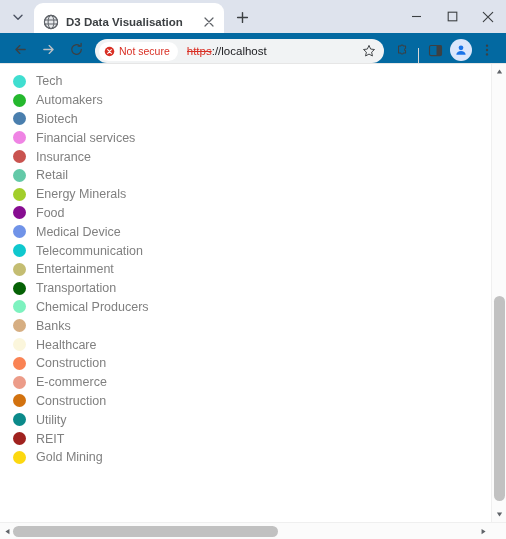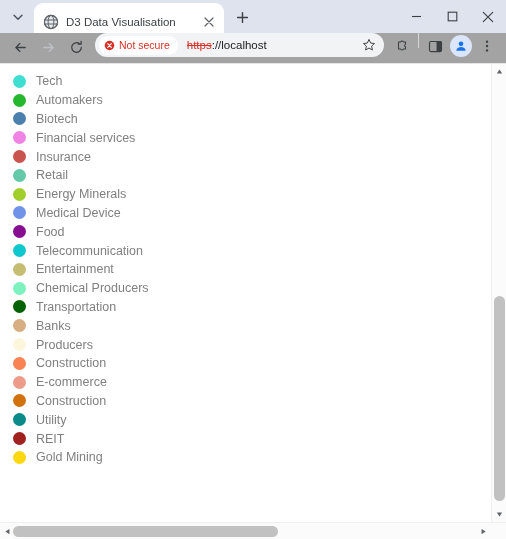--- a/index.html
+++ b/index.html
@@ -18,21 +18,21 @@
     padding-left: 2px;
   }
   .tab-search {
     width: 28px; height: 28px; margin: 0 2px 2px 2px;
     border-radius: 50%; display: flex; align-items: center; justify-content: center;
     flex: 0 0 auto;
   }
   .tab {
     height: 30px; width: 190px; background: #ffffff;
     border-radius: 9px 9px 0 0; display: flex; align-items: center;
-    padding: 8px 6px 0 9px; gap: 7px; position: relative; flex: 0 0 auto;
+    padding: 8px 6px 0 9px; gap: 7px; position: relative; flex: 0 0 auto; font-weight: bold;
   }
   .tab-favicon { width: 16px; height: 16px; flex: 0 0 auto; }
   .tab-title {
     font-size: 11.5px; color: #3c4043; white-space: nowrap;
     overflow: hidden; text-overflow: ellipsis; flex: 1 1 auto;
   }
   .tab-close {
     width: 18px; height: 18px; border-radius: 50%; flex: 0 0 auto;
     display: flex; align-items: center; justify-content: center;
   }
@@ -44,22 +44,22 @@
     position: absolute; right: 0; top: 0; height: 33px;
     display: flex; align-items: center;
   }
   .win-btn {
     width: 36px; height: 33px; display: flex;
     align-items: center; justify-content: center;
   }
 
   
   .toolbar {
-    height: 31px; background: #a3a3a3;
-    display: flex; align-items: flex-start; gap: 0px; padding: 0 6px;
+    height: 31px; background: #0369a1;
+    display: flex; align-items: flex-end; gap: 0px; padding: 0 6px;
     border-bottom: 1px solid #e6e6e6;
   }
   .nav-btn {
     width: 28px; height: 28px; border-radius: 50%;
     display: flex; align-items: center; justify-content: center; flex: 0 0 auto;
   }
   .omnibox {
     flex: 1 1 auto; height: 24px; background: #f1f3f4;
     border-radius: 13px; display: flex; align-items: center;
     margin: 0 5px 0 5px; padding: 0 4px 0 4px; min-width: 0;
@@ -261,50 +261,50 @@
           </div>
           <div class="legend-item">
             <span class="legend-dot" style="background: rgb(99, 201, 168);"></span>
             <span class="legend-label">Retail</span>
           </div>
           <div class="legend-item">
             <span class="legend-dot" style="background: rgb(162, 206, 43);"></span>
             <span class="legend-label">Energy Minerals</span>
           </div>
           <div class="legend-item">
+            <span class="legend-dot" style="background: rgb(135, 13, 145);"></span>
+            <span class="legend-label">Food</span>
+          </div>
+          <div class="legend-item">
             <span class="legend-dot" style="background: rgb(112, 147, 232);"></span>
             <span class="legend-label">Medical Device</span>
           </div>
           <div class="legend-item">
-            <span class="legend-dot" style="background: rgb(135, 13, 145);"></span>
-            <span class="legend-label">Food</span>
-          </div>
-          <div class="legend-item">
             <span class="legend-dot" style="background: rgb(15, 200, 206);"></span>
             <span class="legend-label">Telecommunication</span>
           </div>
           <div class="legend-item">
             <span class="legend-dot" style="background: rgb(196, 189, 114);"></span>
             <span class="legend-label">Entertainment</span>
           </div>
           <div class="legend-item">
+            <span class="legend-dot" style="background: rgb(5, 97, 5);"></span>
+            <span class="legend-label">Transportation</span>
+          </div>
+          <div class="legend-item">
             <span class="legend-dot" style="background: rgb(125, 242, 191);"></span>
             <span class="legend-label">Chemical Producers</span>
           </div>
           <div class="legend-item">
-            <span class="legend-dot" style="background: rgb(5, 97, 5);"></span>
-            <span class="legend-label">Transportation</span>
-          </div>
-          <div class="legend-item">
             <span class="legend-dot" style="background: rgb(214, 174, 130);"></span>
             <span class="legend-label">Banks</span>
           </div>
           <div class="legend-item">
             <span class="legend-dot" style="background: rgb(251, 246, 220);"></span>
-            <span class="legend-label">Producers</span>
+            <span class="legend-label">Healthcare</span>
           </div>
           <div class="legend-item">
             <span class="legend-dot" style="background: rgb(250, 131, 84);"></span>
             <span class="legend-label">Construction</span>
           </div>
           <div class="legend-item">
             <span class="legend-dot" style="background: rgb(236, 156, 137);"></span>
             <span class="legend-label">E-commerce</span>
           </div>
           <div class="legend-item">

